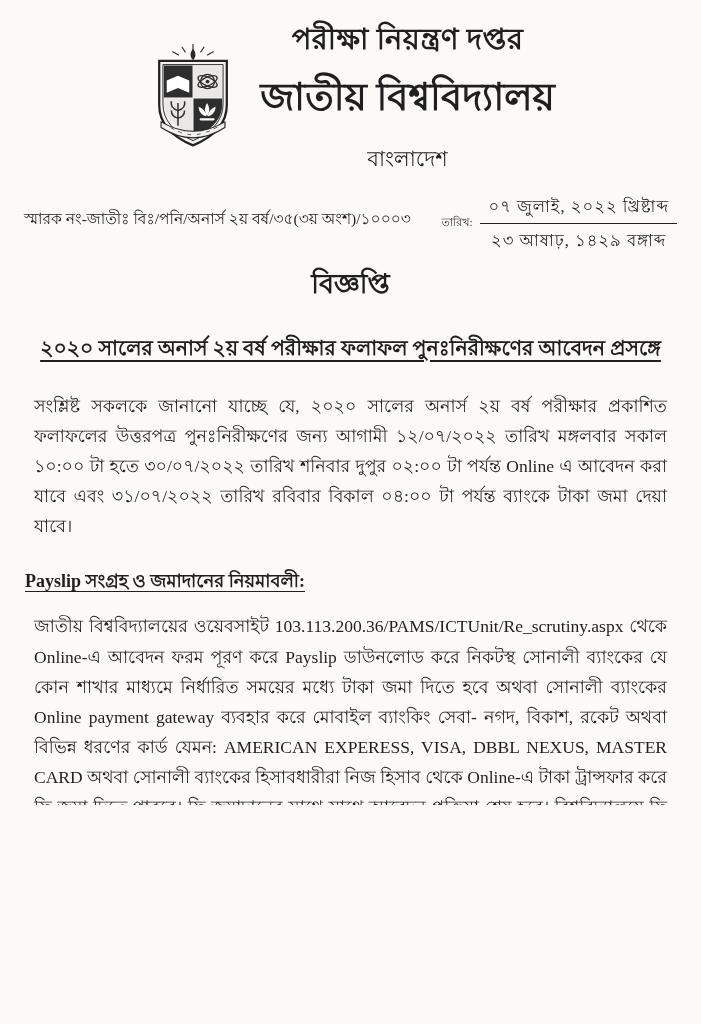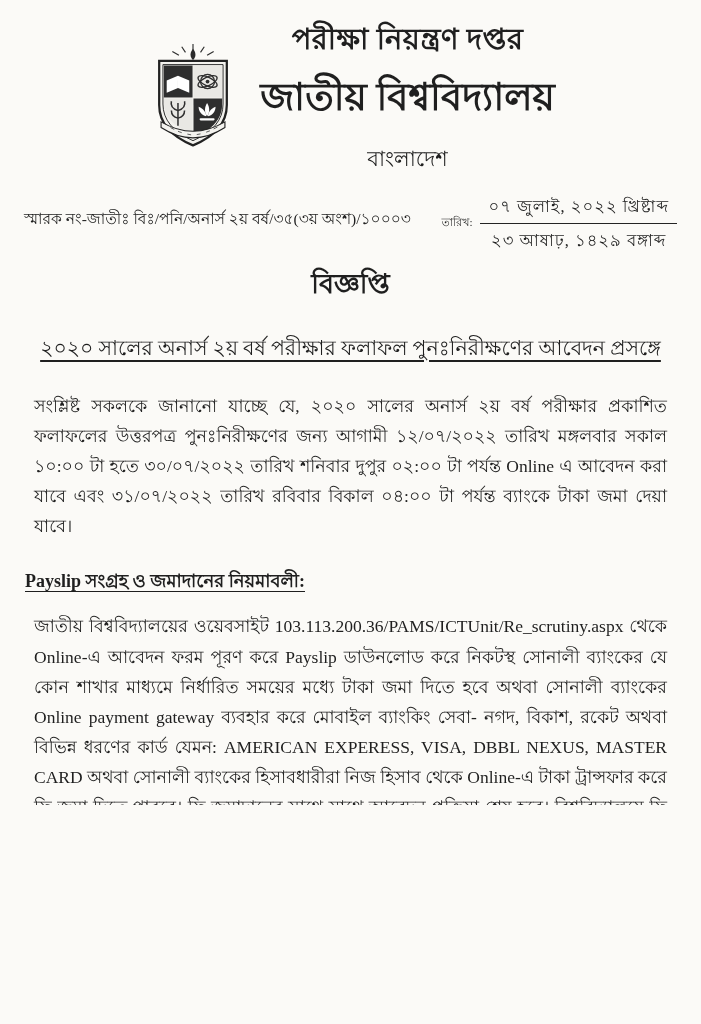--- a/index.html
+++ b/index.html
@@ -30,21 +30,21 @@
   }
   .memo-no { font-size: 15.5px; padding-top: 13px; white-space: nowrap; }
   .date-block { display: flex; align-items: center; gap: 8px; }
   .date-label { font-size: 11px; padding-bottom: 2px; }
   .date-stack { text-align: center; font-size: 16.5px; letter-spacing: 1px; }
   .date-top { border-bottom: 1.6px solid #242424; padding: 0 8px 2px 8px; }
   .date-bottom { padding-top: 4px; }
   
   .notice-title { text-align: center; font-size: 27px; font-weight: bold; margin-top: 8px; }
   .subject {
-    text-align: center; font-size: 20.5px; font-weight: normal;
+    text-align: center; font-size: 20.5px; font-weight: bold;
     text-decoration: underline; text-underline-offset: 5px;
     margin-top: 25px; padding: 0 16px;
   }
   .para {
     padding: 0 34px; font-size: 17.5px; line-height: 1.72;
     text-align: justify;
   }
   .para-1 { margin-top: 24px; }
   .rules-heading {
     margin: 26px 25px 0 25px; font-size: 18px; font-weight: bold;

